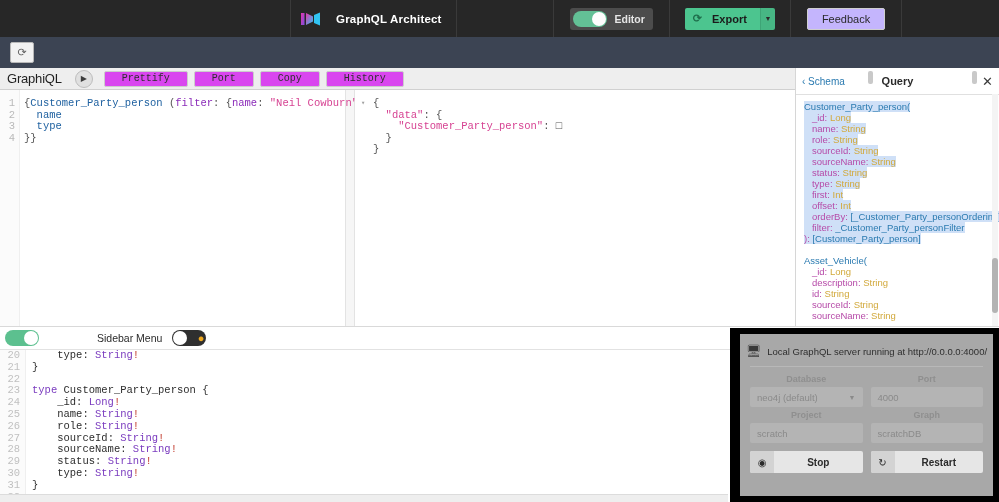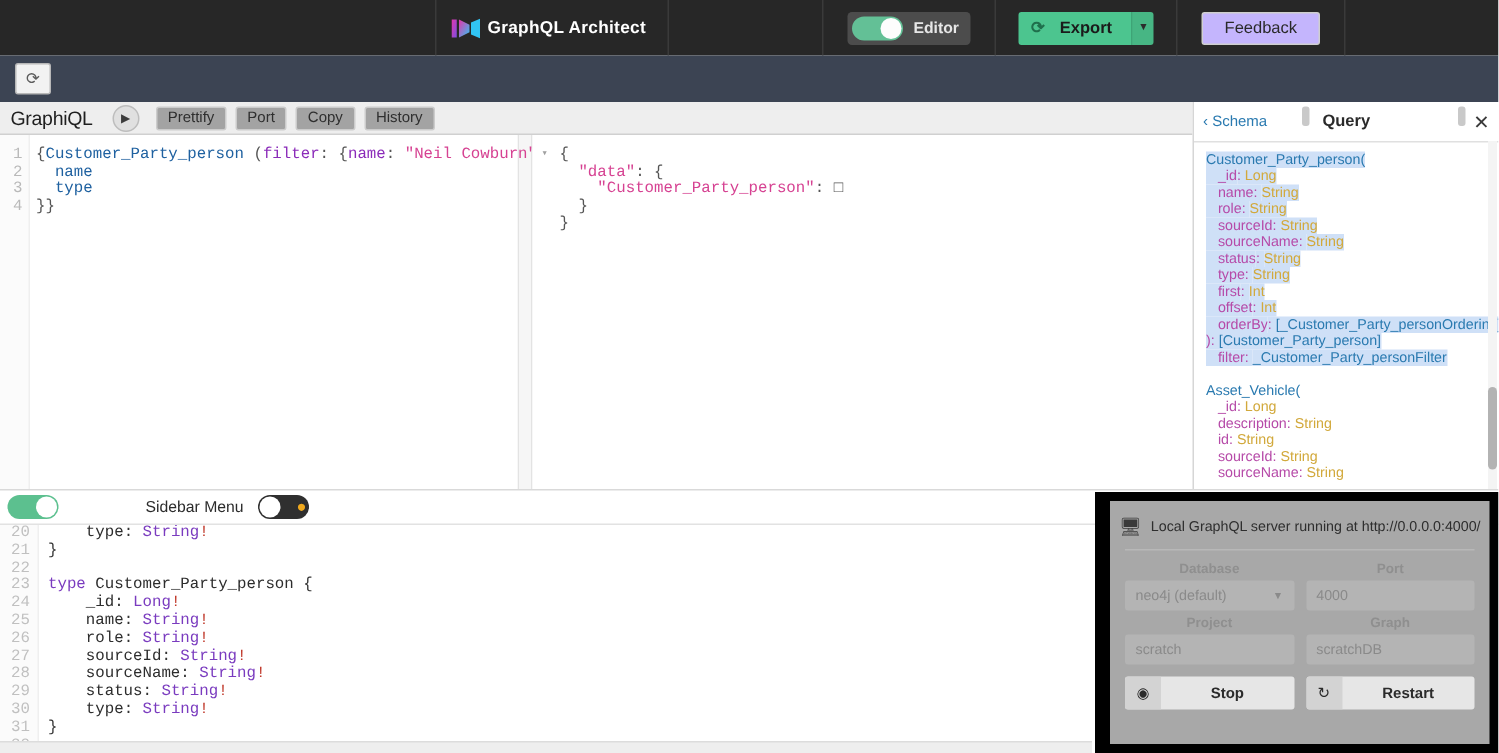--- a/index.html
+++ b/index.html
@@ -16,21 +16,21 @@
     position: absolute; left: 0; top: 0; width: 999px; height: 37px;
     background: #272727;
     display: flex; align-items: center;
   }
   .appbar-seg {
     height: 37px; display: flex; align-items: center;
     border-right: 1px solid #3a3a3a;
   }
   .seg-left { width: 291px; justify-content: flex-end; }
   .seg-brand {
-    flex: 0 0 auto; padding: 0 14px 0 10px; gap: 5px;
+    flex: 0 0 auto; padding: 0 14px 0 10px; gap: 16px;
     border-right: 1px solid #3a3a3a;
   }
   .brand-logo { width: 19px; height: 14px; position: relative; display: block; }
   .brand-title {
     color: #ffffff; font-size: 11.5px; font-weight: bold; letter-spacing: .2px;
     white-space: nowrap;
   }
   .seg-spacer { flex: 1 1 auto; }
   .seg-toggle { padding: 0 16px; border-right: 1px solid #3a3a3a; }
   .seg-export { padding: 0 15px; border-right: 1px solid #3a3a3a; }
@@ -103,23 +103,23 @@
     font-size: 13px; color: #1f1f1f; font-weight: normal;
     letter-spacing: -.2px; margin-right: 7px;
   }
   .exec-btn {
     width: 18px; height: 18px; border-radius: 50%;
     background: #e0e0e0; border: 1px solid #bdbdbd;
     display: flex; align-items: center; justify-content: center;
     color: #3b3b3b; font-size: 8px; cursor: pointer; margin-right: 5px;
   }
   .tbtn {
-    background: #a3a3a3; border: 1px solid #cccccc; border-radius: 2px;
-    font-size: 10px; color: #2f2f2f; height: 16px; padding: 0 7px;
-    cursor: pointer; font-family: Liberation Sans, sans-serif;
+    background: #d946ef; border: 1px solid #cccccc; border-radius: 2px;
+    font-size: 10px; color: #2f2f2f; height: 16px; padding: 0 17px;
+    cursor: pointer; font-family: Liberation Mono, monospace;
   }
 
   
   .panes {
     position: absolute; left: 0; top: 90px; width: 795px; height: 236px;
     display: flex; background: #ffffff;
   }
   .pane-query { width: 345px; position: relative; background: #ffffff; }
   .pane-divider { width: 10px; background: #f6f6f6; border-left: 1px solid #e3e3e3;
                   border-right: 1px solid #e3e3e3; cursor: col-resize; }
@@ -388,22 +388,22 @@
         <div class="doc-line"><span class="d-arg sel">   _id</span><span class="d-arg sel">: </span><span class="d-val sel">Long</span></div>
         <div class="doc-line"><span class="d-arg sel">   name</span><span class="d-arg sel">: </span><span class="d-val sel">String</span></div>
         <div class="doc-line"><span class="d-arg sel">   role</span><span class="d-arg sel">: </span><span class="d-val sel">String</span></div>
         <div class="doc-line"><span class="d-arg sel">   sourceId</span><span class="d-arg sel">: </span><span class="d-val sel">String</span></div>
         <div class="doc-line"><span class="d-arg sel">   sourceName</span><span class="d-arg sel">: </span><span class="d-val sel">String</span></div>
         <div class="doc-line"><span class="d-arg sel">   status</span><span class="d-arg sel">: </span><span class="d-val sel">String</span></div>
         <div class="doc-line"><span class="d-arg sel">   type</span><span class="d-arg sel">: </span><span class="d-val sel">String</span></div>
         <div class="doc-line"><span class="d-arg sel">   first</span><span class="d-arg sel">: </span><span class="d-val sel">Int</span></div>
         <div class="doc-line"><span class="d-arg sel">   offset</span><span class="d-arg sel">: </span><span class="d-val sel">Int</span></div>
         <div class="doc-line"><span class="d-arg sel">   orderBy</span><span class="d-arg sel">: </span><span class="d-type sel">[_Customer_Party_personOrdering]</span></div>
+        <div class="doc-line"><span class="d-arg sel">   filter</span><span class="d-arg sel">: </span><span class="d-type sel">_Customer_Party_personFilter</span></div>
         <div class="doc-line"><span class="d-arg sel">): </span><span class="d-type sel">[Customer_Party_person]</span></div>
-        <div class="doc-line"><span class="d-arg sel">   filter</span><span class="d-arg sel">: </span><span class="d-type sel">_Customer_Party_personFilter</span></div>
         <div class="doc-line"><span class="d-arg"> </span></div>
         <div class="doc-line"><span class="d-type">Asset_Vehicle(</span></div>
         <div class="doc-line"><span class="d-arg">   _id</span><span class="d-arg">: </span><span class="d-val">Long</span></div>
         <div class="doc-line"><span class="d-arg">   description</span><span class="d-arg">: </span><span class="d-val">String</span></div>
         <div class="doc-line"><span class="d-arg">   id</span><span class="d-arg">: </span><span class="d-val">String</span></div>
         <div class="doc-line"><span class="d-arg">   sourceId</span><span class="d-arg">: </span><span class="d-val">String</span></div>
         <div class="doc-line"><span class="d-arg">   sourceName</span><span class="d-arg">: </span><span class="d-val">String</span></div>
       </div>
     <div class="doc-scrollbar"></div>
     <div class="doc-scrollthumb"></div>

